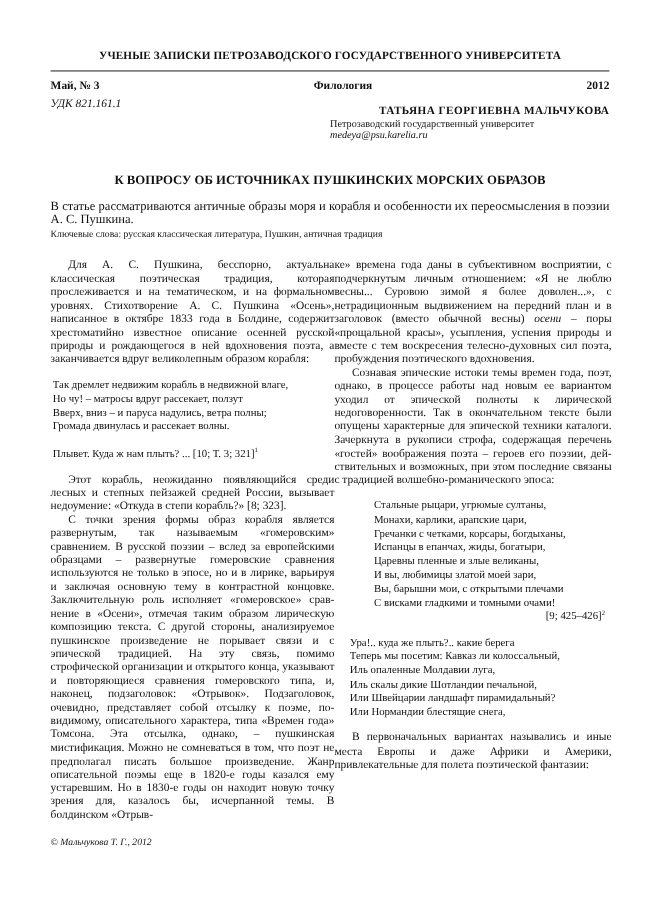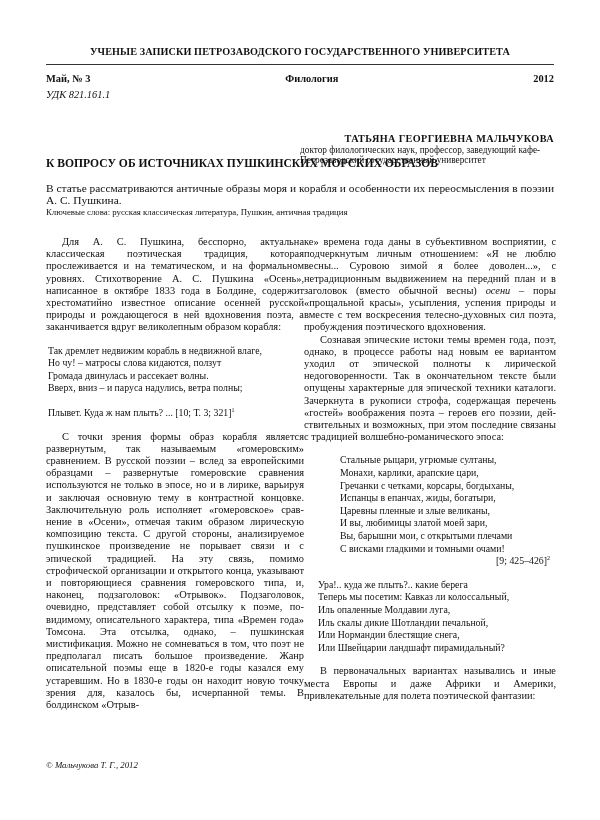--- a/index.html
+++ b/index.html
@@ -16,28 +16,28 @@
     position: absolute; left: 46px; right: 46px; top: 64px; height: 0;
     border-top: 1px solid #333;
   }
   .meta-row {
     position: absolute; left: 46px; right: 46px; top: 73px;
     display: flex; justify-content: space-between; font-weight: bold; font-size: 10.4px;
   }
   .udk { position: absolute; left: 46px; top: 89px; font-size: 10.4px; font-style: italic; }
   .author-block {
     position: absolute; left: 300px; right: 46px; top: 97px;
-    font-size: 9.3px; line-height: 10.6px; margin-top: 37px;
+    font-size: 9.3px; line-height: 10.6px;
   }
   .author-name { text-align: right; font-weight: bold; font-size: 10.2px; letter-spacing: 0.4px; margin-bottom: 0px; }
   .author-line { text-align: justify; text-align-last: left; }
   .email { font-style: italic; }
   .title {
     position: absolute; left: 46px; right: 46px; top: 157px;
-    text-align: left; font-weight: bold; font-size: 11.6px;
+    text-align: center; font-weight: bold; font-size: 11.6px;
   }
   .abstract {
     position: absolute; left: 46px; right: 46px; top: 182px;
     font-size: 11.4px; line-height: 12.4px; text-align: justify;
   }
   .keywords {
     position: absolute; left: 46px; right: 46px; top: 207px;
     font-size: 8.8px;
   }
   .col {
@@ -65,37 +65,38 @@
 <div class="rule"></div>
 <div class="meta-row">
   <span>Май, № 3</span>
   <span>Филология</span>
   <span>2012</span>
 </div>
 <div class="udk">УДК 821.161.1</div>
 
 <div class="author-block">
   <div class="author-name">ТАТЬЯНА ГЕОРГИЕВНА МАЛЬЧУКОВА</div>
-  <div class="author-line">доктор филологических наук, профессор, заведующий кафе-</div>
   <div>Петрозаводский государственный университет</div>
+  <div class="email">medeya@psu.karelia.ru</div>
 </div>
 
 <div class="title">К ВОПРОСУ ОБ ИСТОЧНИКАХ ПУШКИНСКИХ МОРСКИХ ОБРАЗОВ</div>
 <div class="abstract">В статье рассматриваются античные образы моря и корабля и особенности их переосмысления в поэзии А. С. Пушкина.</div>
 <div class="keywords">Ключевые слова: русская классическая литература, Пушкин, античная традиция</div>
 
 <div class="col col-left">
   <p>Для А. С. Пушкина, бесспорно, актуальна классическая поэтическая традиция, которая прослеживается и на тематическом, и на фор­мальном уровнях. Стихотворение А. С. Пушки­на «Осень», написанное в октябре 1833 года в Болдине, содержит хрестоматийно известное описание осенней русской природы и рождаю­щегося в ней вдохновения поэта, а заканчивает­ся вдруг великолепным образом корабля:</p>
   <div class="poem">
     <div class="poem-line">Так дремлет недвижим корабль в недвижной влаге,</div>
-    <div class="poem-line">Но чу! – матросы слова кидаются, ползут</div>
+    <div class="poem-line">Но чу! – матросы вдруг рассекает, ползут</div>
+    <div class="poem-line">Вверх, вниз – и паруса надулись, ветра полны;</div>
     <div class="poem-line">Громада двинулась и рассекает волны.</div>
-    <div class="poem-line">Вверх, вниз – и паруса надулись, ветра полны;</div>
     <div class="poem-line poem-cite"><span>Плывет. Куда ж нам плыть? ... [10; Т. 3; 321]</span><sup>1</sup></div>
   </div>
+  <p>Этот корабль, неожиданно появляющийся среди лесных и степных пейзажей средней Рос­сии, вызывает недоумение: «Откуда в степи ко­рабль?» [8; 323].</p>
   <p>С точки зрения формы образ корабля явля­ется развернутым, так называемым «гомеров­ским» сравнением. В русской поэзии – вслед за европейскими образцами – развернутые го­меровские сравнения используются не только в эпосе, но и в лирике, варьируя и заключая основную тему в контрастной концовке. Заклю­чительную роль исполняет «гомеровское» срав­нение в «Осени», отмечая таким образом лири­ческую композицию текста. С другой стороны, анализируемое пушкинское произведение не по­рывает связи и с эпической традицией. На эту связь, помимо строфической организации и от­крытого конца, указывают и повторяющиеся сравнения гомеровского типа, и, наконец, под­заголовок: «Отрывок». Подзаголовок, очевидно, представляет собой отсылку к поэме, по-видимому, описательного характера, типа «Времен года» Томсона. Эта отсылка, однако, – пушкинская мистификация. Можно не сомневаться в том, что поэт не предполагал писать большое произ­ведение. Жанр описательной поэмы еще в 1820-е годы казался ему устаревшим. Но в 1830-е годы он находит новую точку зрения для, казалось бы, исчерпанной темы. В болдинском «Отрыв-</p>
 </div>
 
 <div class="col col-right">
   <p class="noindent"><span>ке» времена года даны в субъективном воспри­ятии, с подчеркнутым личным отношением: «Я не люблю весны... Суровою зимой я более доволен...», с нетрадиционным выдвижением на передний план и в заголовок (вместо обычной весны) </span><span class="i">осени</span><span> – поры «прощальной красы», усы­пления, успения природы и вместе с тем воскре­сения телесно-духовных сил поэта, пробужде­ния поэтического вдохновения.</span></p>
   <p>Сознавая эпические истоки темы времен года, поэт, однако, в процессе работы над новым ее вариантом уходил от эпической полноты к лирической недоговоренности. Так в оконча­тельном тексте были опущены характерные для эпической техники каталоги. Зачеркнута в ру­кописи строфа, содержащая перечень «гостей» воображения поэта – героев его поэзии, дей­ствительных и возможных, при этом последние связаны с традицией волшебно-романического эпоса:</p>
   <div class="poem poem-right">
     <div class="poem-line">Стальные рыцари, угрюмые султаны,</div>
     <div class="poem-line">Монахи, карлики, арапские цари,</div>
     <div class="poem-line">Гречанки с четками, корсары, богдыханы,</div>
@@ -104,19 +105,19 @@
     <div class="poem-line">И вы, любимицы златой моей зари,</div>
     <div class="poem-line">Вы, барышни мои, с открытыми плечами</div>
     <div class="poem-line">С висками гладкими и томными очами!</div>
     <div class="cite-right"><span>[9; 425–426]</span><sup>2</sup></div>
   </div>
   <div class="poem poem-right2">
     <div class="poem-line">Ура!.. куда же плыть?.. какие берега</div>
     <div class="poem-line">Теперь мы посетим: Кавказ ли колоссальный,</div>
     <div class="poem-line">Иль опаленные Молдавии луга,</div>
     <div class="poem-line">Иль скалы дикие Шотландии печальной,</div>
+    <div class="poem-line">Или Швейцарии ландшафт пирамидальный?</div>
     <div class="poem-line">Или Нормандии блестящие снега,</div>
-    <div class="poem-line">Или Швейцарии ландшафт пирамидальный?</div>
   </div>
   <p>В первоначальных вариантах назывались и иные места Европы и даже Африки и Амери­ки, привлекательные для полета поэтической фантазии:</p>
 </div>
 
 <div class="copyright">© Мальчукова Т. Г., 2012</div>
 
 </body></html>

